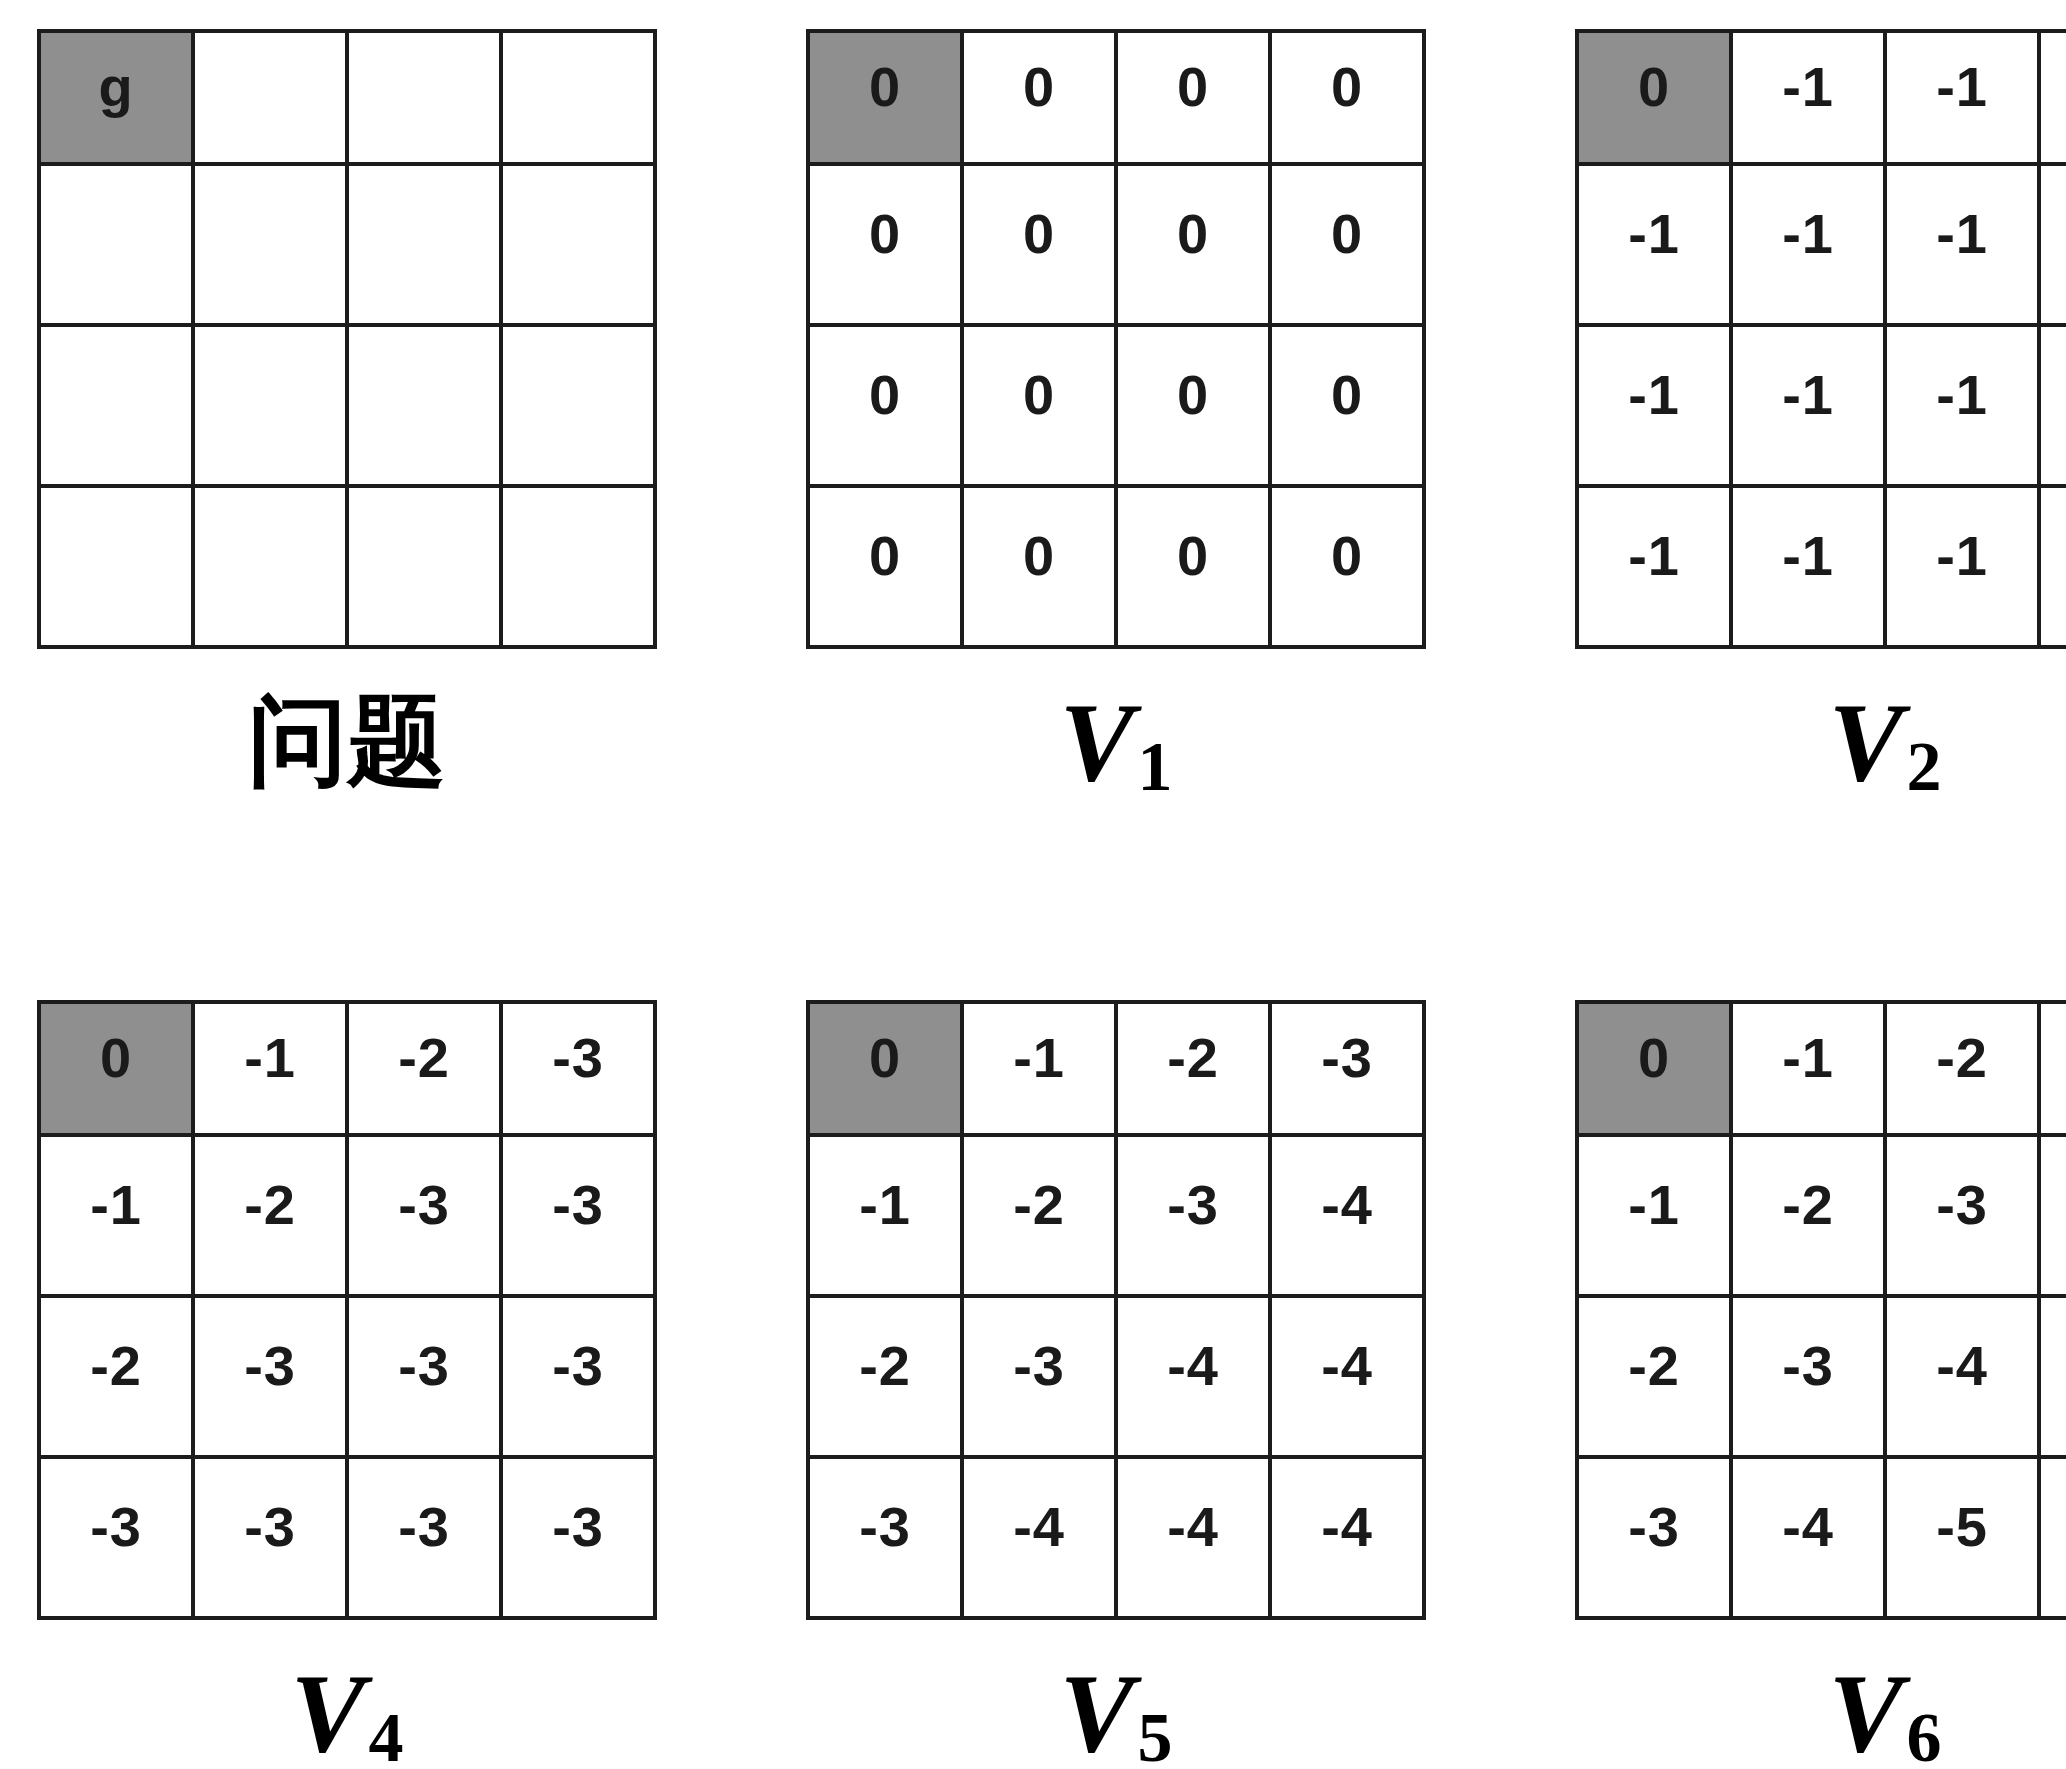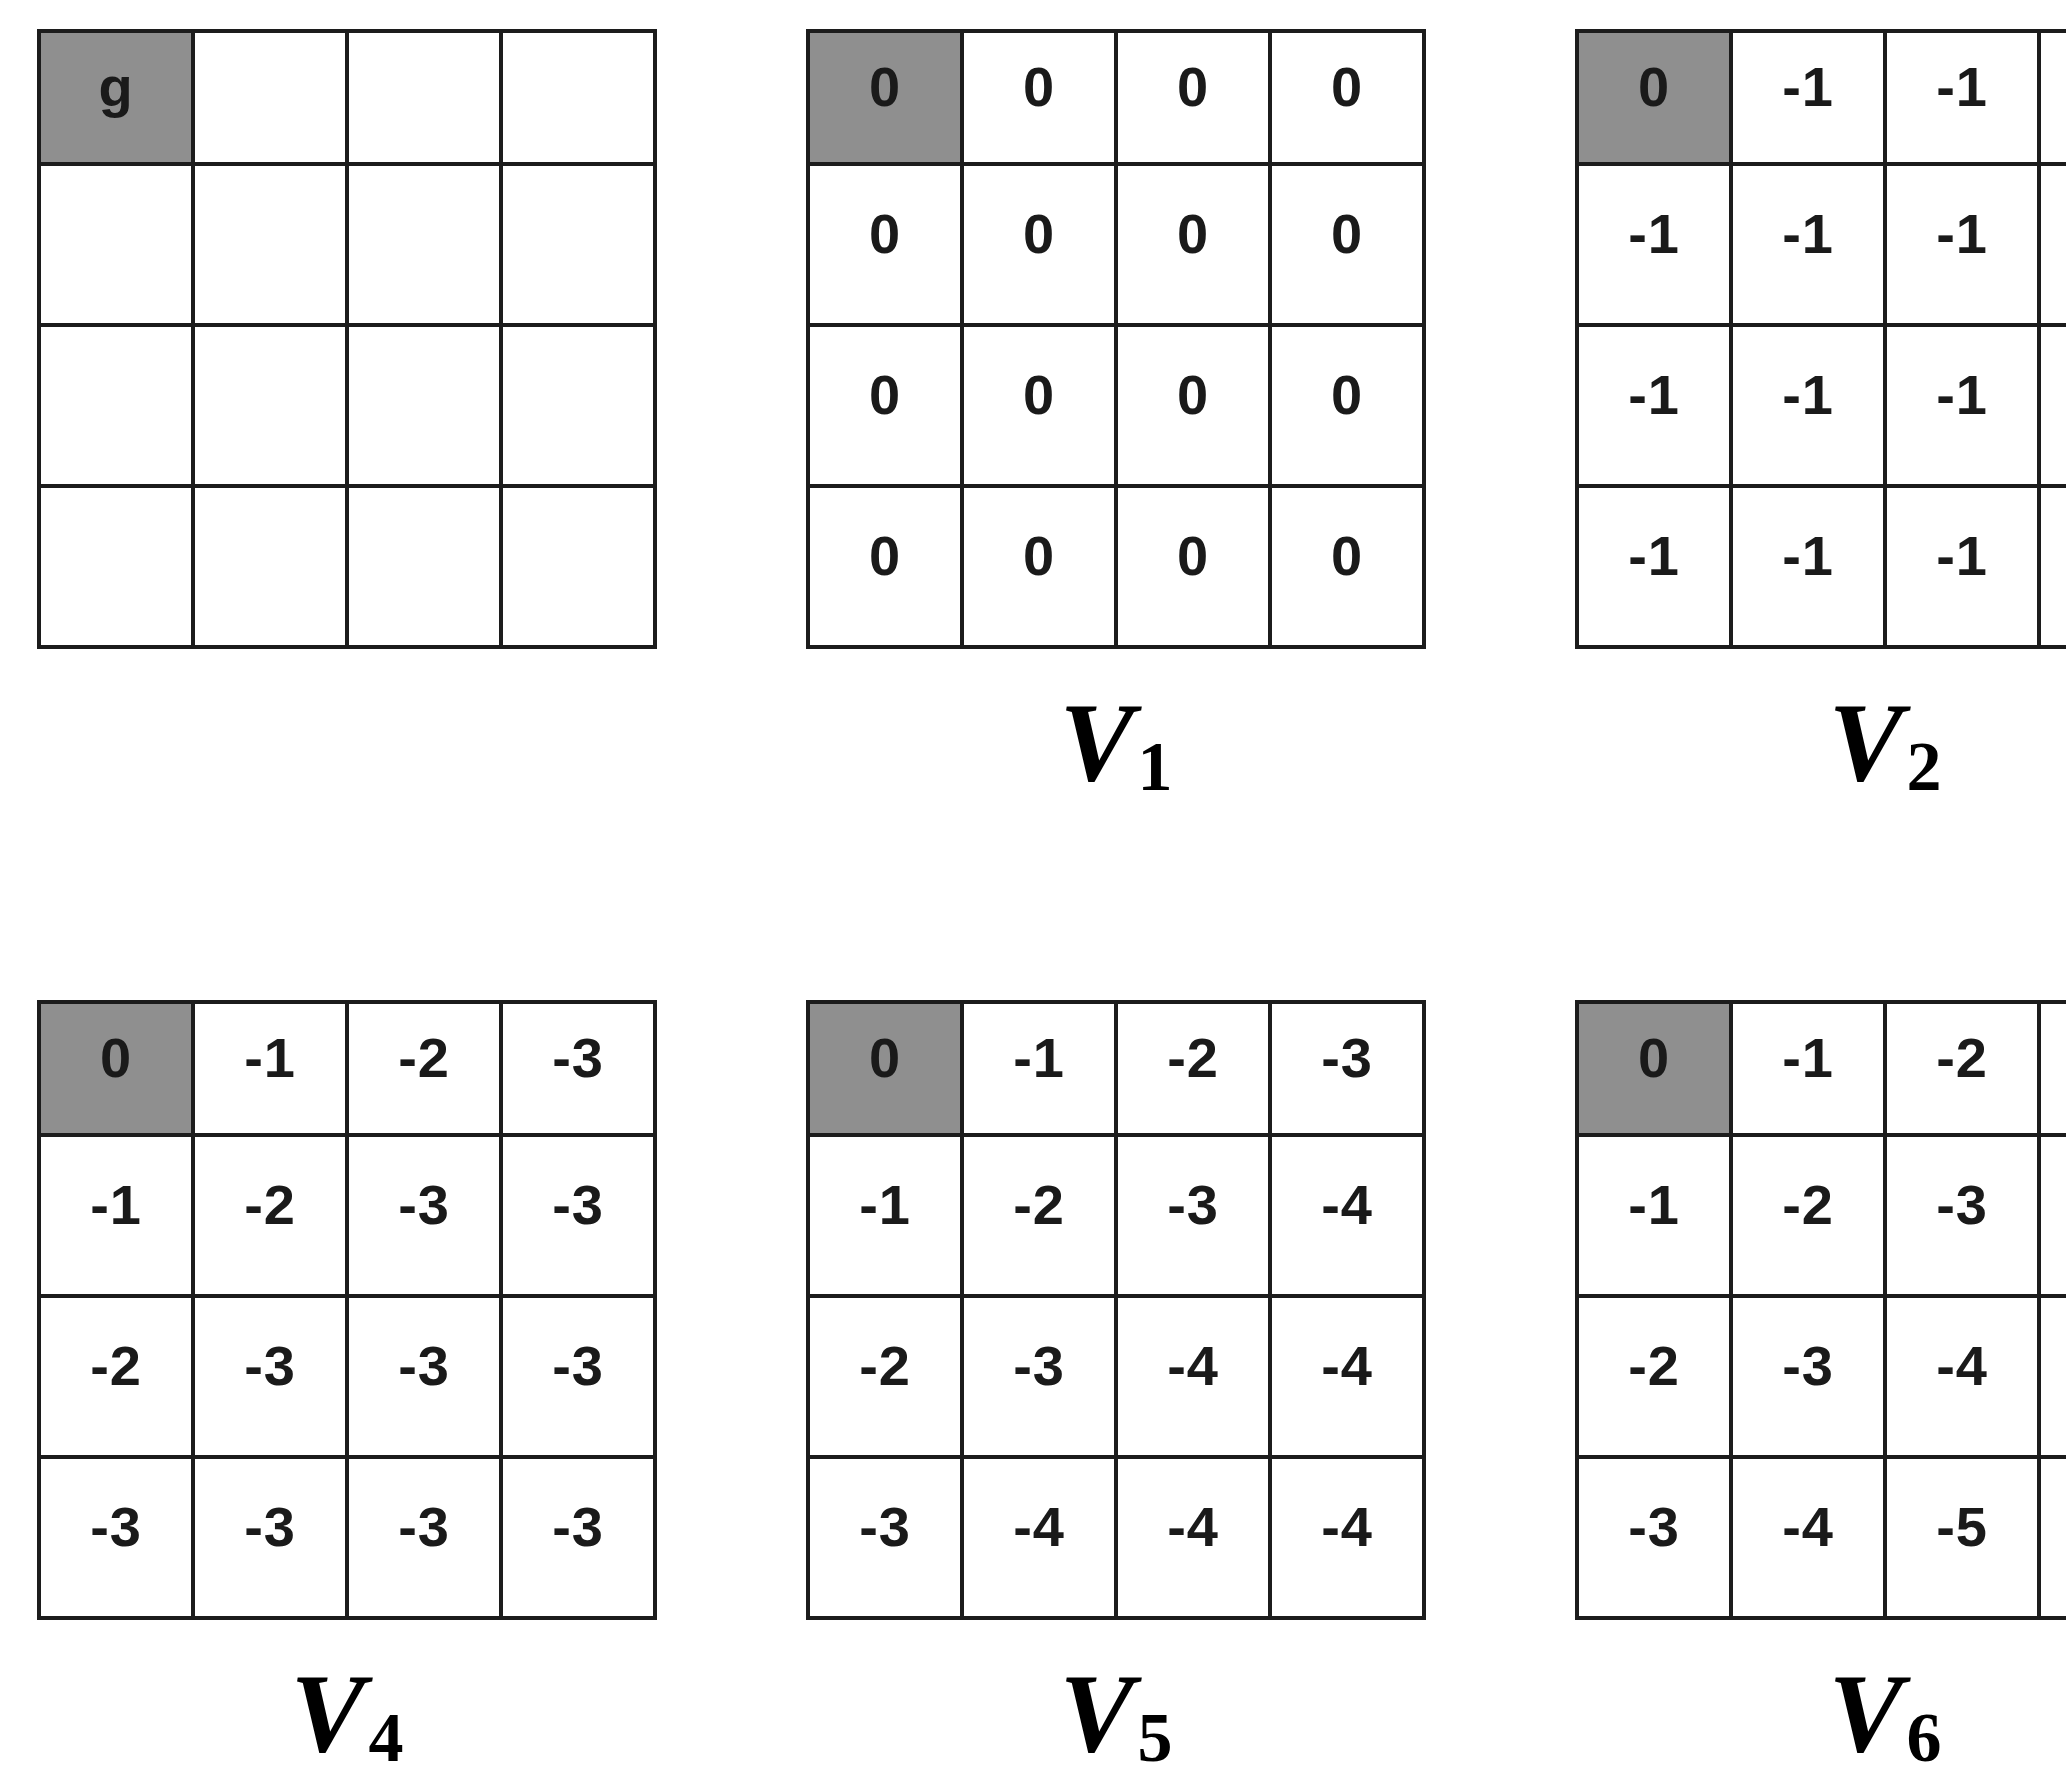--- a/index.html
+++ b/index.html
@@ -133,20 +133,23 @@
           <div class="cell">
             <span></span>
           </div>
           <div class="cell">
             <span></span>
           </div>
           <div class="cell">
             <span></span>
           </div>
         </div>
+        <figcaption>
+          <span class="cap-cjk">问题</span>
+        </figcaption>
       </figure>
       <figure>
         <div class="grid">
           <div class="cell goal">
             <span>0</span>
           </div>
           <div class="cell">
             <span>0</span>
           </div>
           <div class="cell">

